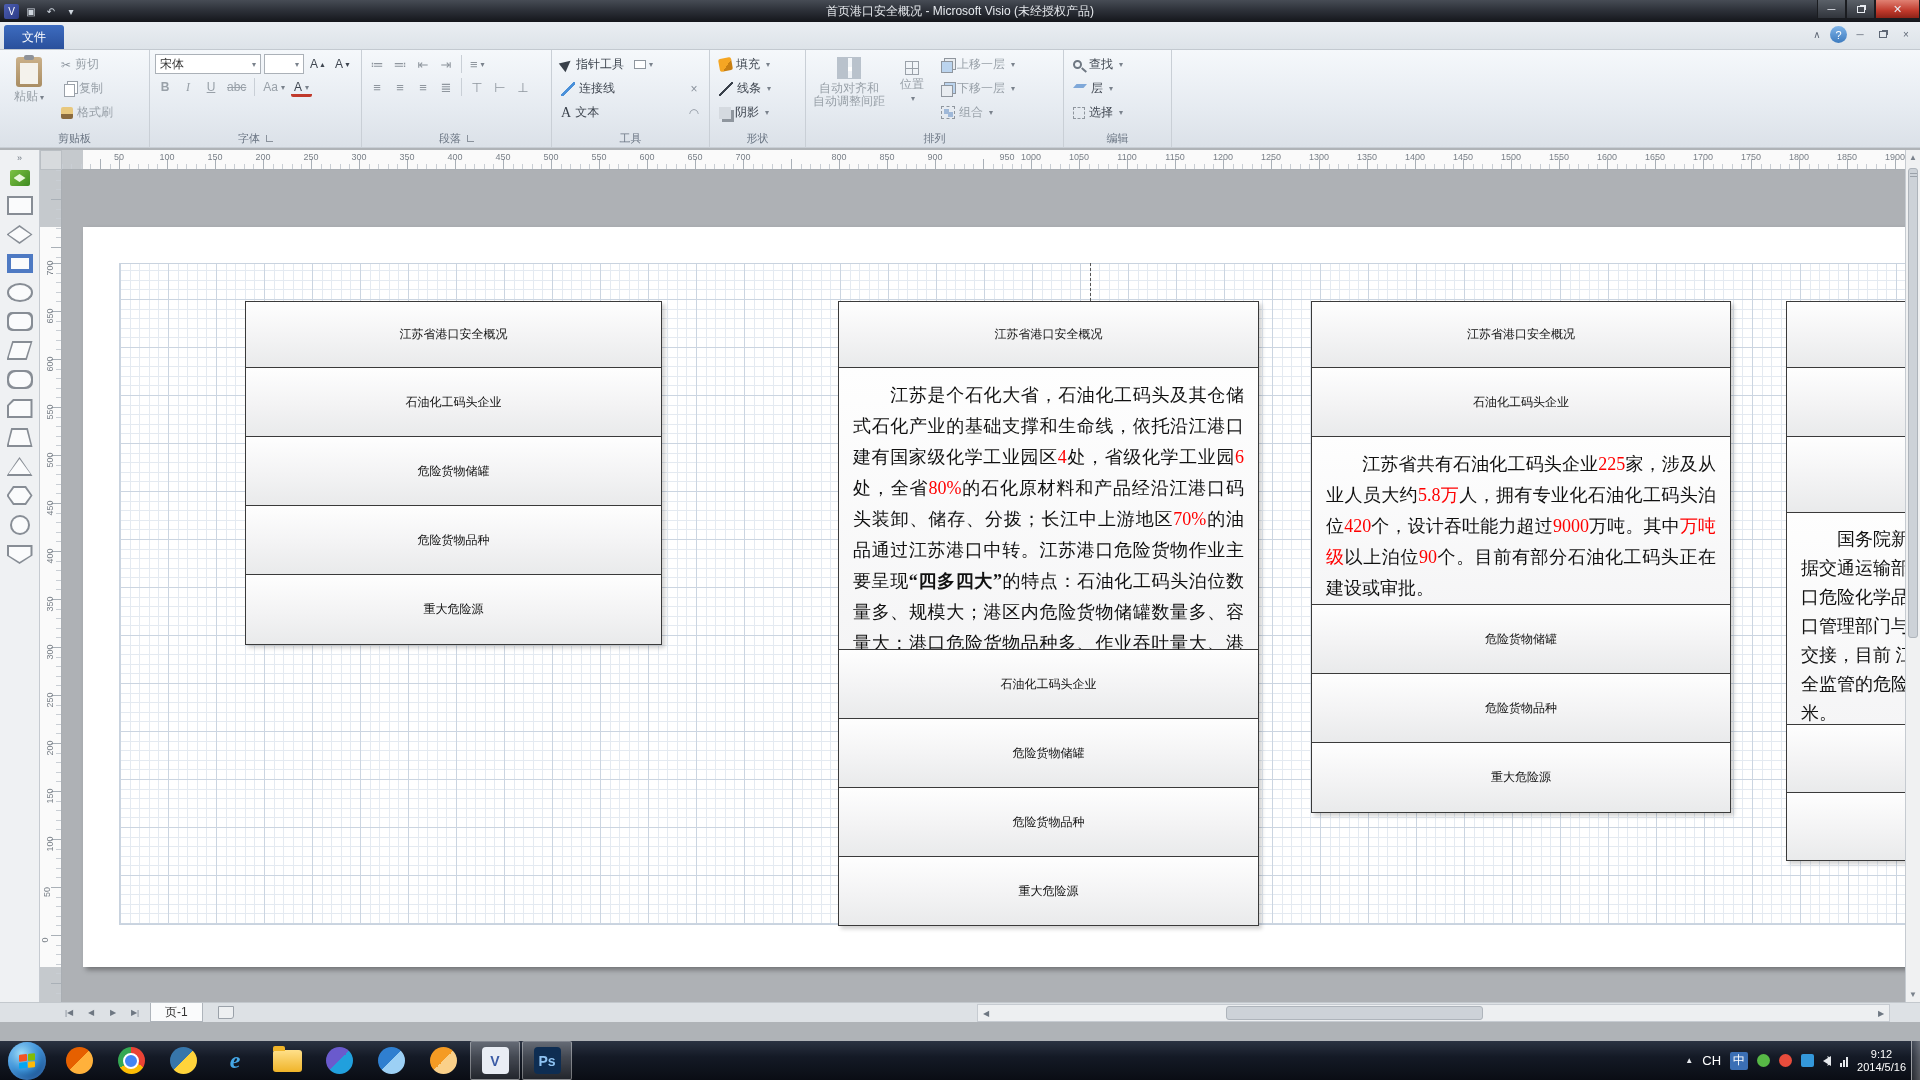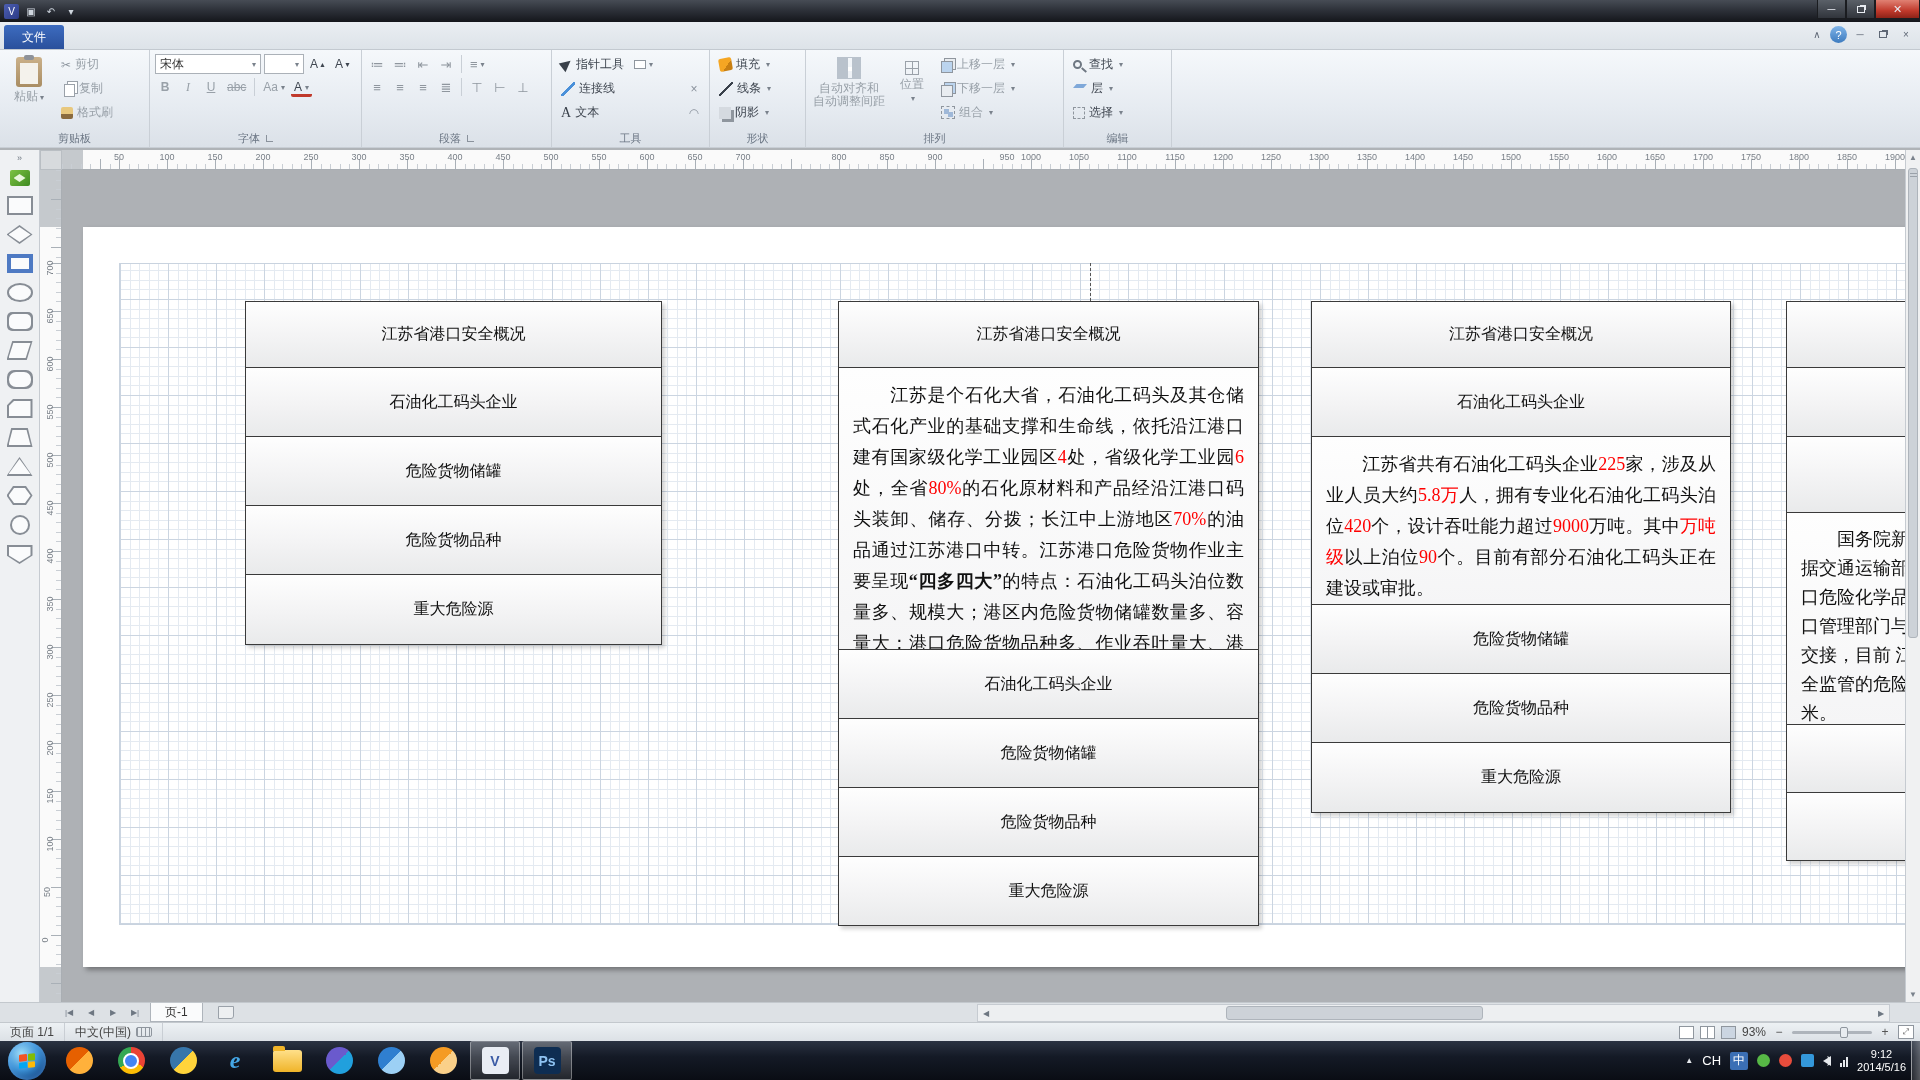--- a/index.html
+++ b/index.html
@@ -151,21 +151,21 @@
       repeating-linear-gradient(90deg,#CBD5E1 0 1px,transparent 1px 48px),
       repeating-linear-gradient(0deg,#CBD5E1 0 1px,transparent 1px 48px),
       repeating-linear-gradient(90deg,#E4EAF1 0 1px,transparent 1px 9.6px),
       repeating-linear-gradient(0deg,#E4EAF1 0 1px,transparent 1px 9.6px); }
   .pagebreak { position:absolute; left:1007px; top:36px; height:38px; width:0; border-left:1px dashed #555; }
 
   .diagram { position:absolute; box-shadow:3px 3px 4px rgba(0,0,0,.18); }
   .dcell { position:relative; border:1px solid #3A3A3A; margin-top:-1px; overflow:hidden;
     background:linear-gradient(180deg,#FEFEFE 0%,#F3F3F4 55%,#E9EAEB 100%);
     display:flex; align-items:center; justify-content:center;
-    font-family:"Liberation Serif", serif; color:#111; font-size:16px; }
+    font-family:"Liberation Serif", serif; color:#111; font-size:12px; }
   .dcell:first-child { margin-top:0; }
   .dcell.paragraph { display:block; font-size:18px; line-height:31px; text-align:justify;
     padding:12px 14px 0 14px; background:linear-gradient(180deg,#FEFEFE,#F5F5F6); }
 
   .vscroll { position:absolute; left:1905px; top:150px; width:15px; height:852px; background:#F0F1F2; border-left:1px solid #C6CBD1; }
   .vs-arrow { height:15px; text-align:center; font-size:8px; color:#7A828C; line-height:15px; }
   .vs-thumb { position:absolute; left:2px; right:2px; top:18px; height:470px; background:#CDD2D8; border:1px solid #AEB4BB; border-radius:3px; }
   .vs-grip { margin:4px auto; width:7px; height:6px; background:repeating-linear-gradient(#9AA1A9 0 1px,transparent 1px 3px); }
 
   
@@ -229,20 +229,21 @@
 
 <div class="screen">
 
   <div class="titlebar">
     <div class="qat">
       <span class="app-icon">V</span>
       <span class="qat-btn">▣</span>
       <span class="qat-btn">↶</span>
       <span class="qat-btn">▾</span>
     </div>
+    <div class="tb-title">首页港口安全概况 - Microsoft Visio (未经授权产品)</div>
     <div class="win-controls">
       <div class="wc-btn">─</div>
       <div class="wc-btn">
           <span class="restore-glyph" style="border-color:#E8ECF2;box-shadow:2px -2px 0 -1px #E8ECF2;"></span>
         </div>
       <div class="wc-btn wc-close">✕</div>
     </div>
   </div>
 
   <div class="tabrow">
@@ -658,39 +659,20 @@
       </div>
     <div class="pb-tab">页-1</div>
     <div class="pb-ins"></div>
     <div class="hscroll">
       <div class="hs-arrow" style="left:0">◀</div>
       <div class="hs-thumb"></div>
       <div class="hs-arrow" style="right:0">▶</div>
     </div>
   </div>
 
-  <div class="statusbar">
-    <div class="sb-item">页面 1/1</div>
-    <div class="sb-item">
-        <span>中文(中国)</span>
-        <span class="sb-kbd"></span>
-      </div>
-    <div class="sb-right">
-      <div class="viewbox"></div>
-      <div class="viewbox grid2"></div>
-      <div class="viewbox" style="background:#CBD5E1"></div>
-      <div>93%</div>
-      <div class="zoom-btn">−</div>
-      <div class="zoom-track">
-          <div class="zoom-thumb"></div>
-        </div>
-      <div class="zoom-btn">+</div>
-      <div class="fit-btn">⤢</div>
-    </div>
-  </div>
 
   <div class="taskbar">
     <div class="orb">
       <div class="orb-flag">
         <span style="background:#F35325"></span>
           <span style="background:#81BC06"></span>
         <span style="background:#05A6F0"></span>
           <span style="background:#FFBA08"></span>
       </div>
     </div>

